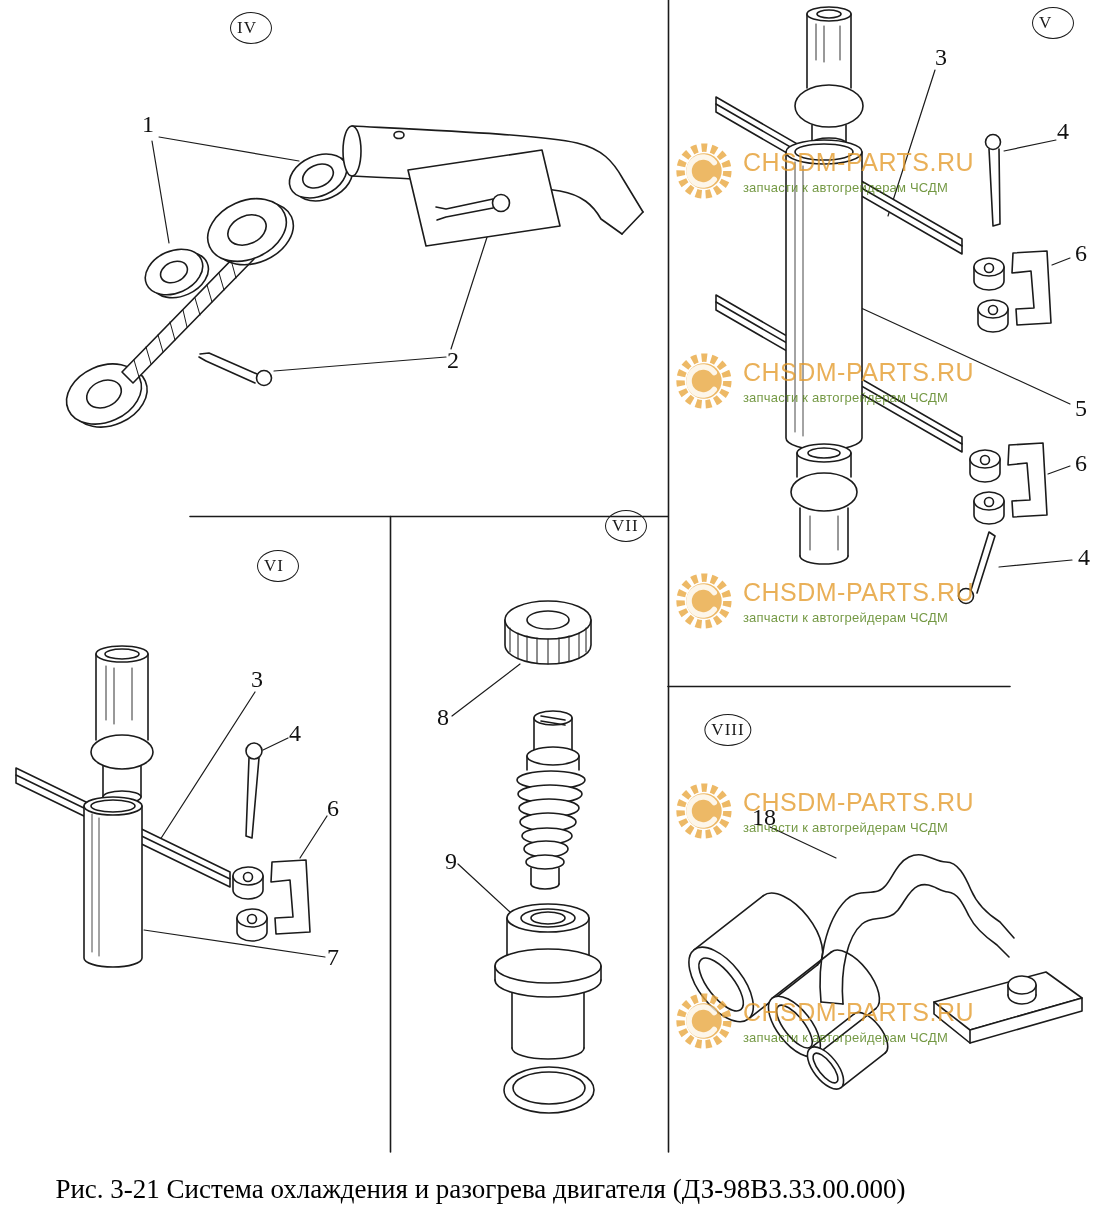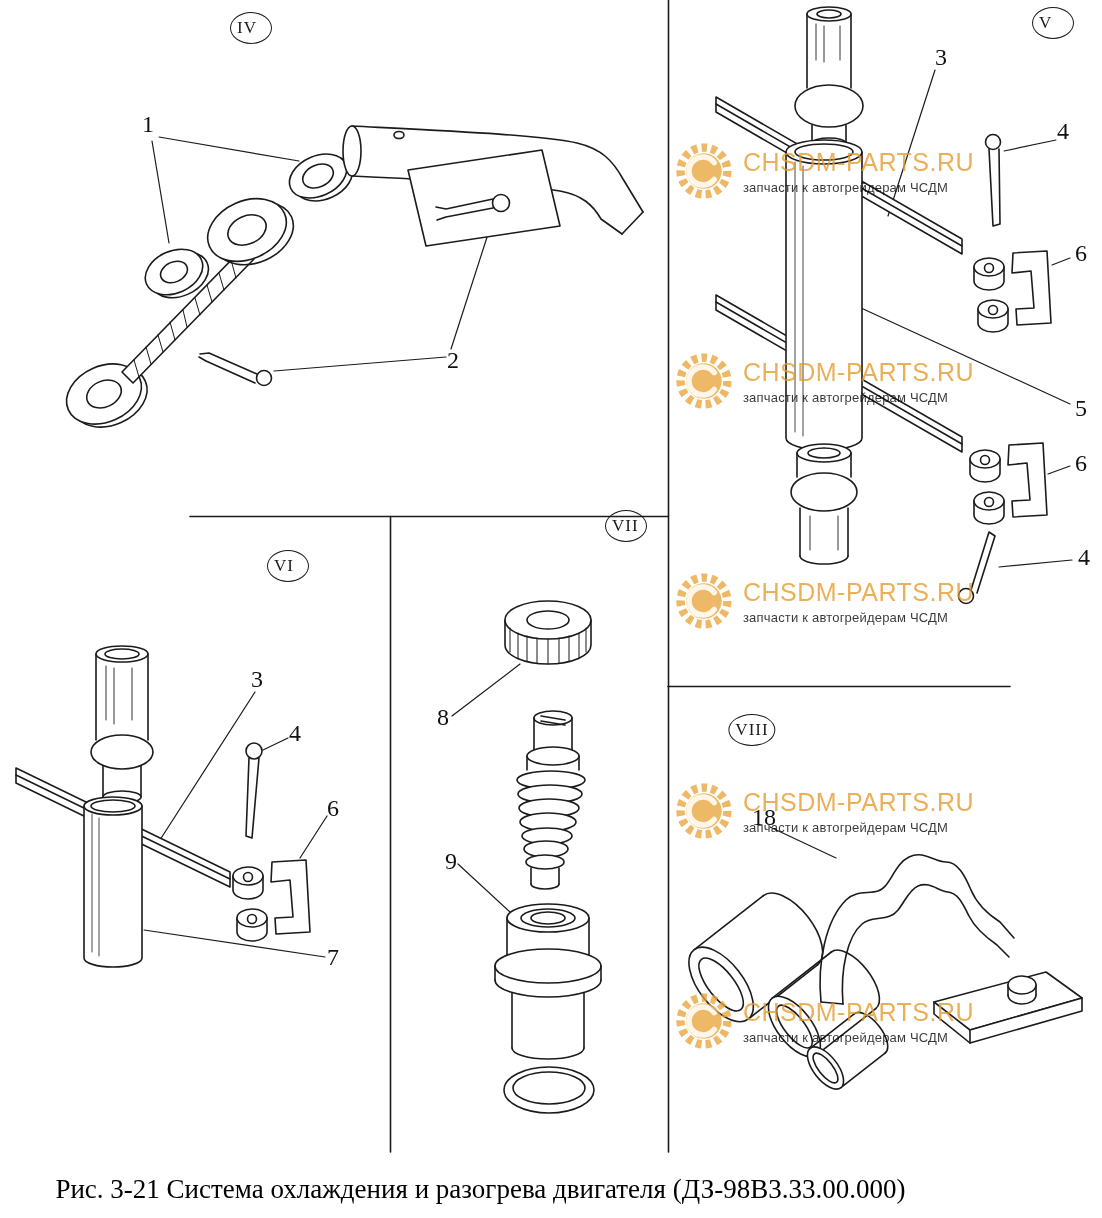--- a/index.html
+++ b/index.html
@@ -35,21 +35,21 @@
     opacity:0.78;pointer-events:none;
     width:300px;
   }
   .wm-text{display:flex;flex-direction:column;}
   .wm-brand{
     font-family:"Liberation Sans", sans-serif;
     font-size:25px;color:#E49A2A;letter-spacing:0.5px;white-space:nowrap;
   }
   .wm-sub{
     font-family:"Liberation Sans", sans-serif;
-    font-size:13px;color:#000000;letter-spacing:0.2px;margin-top:3px;white-space:nowrap;
+    font-size:13px;color:#4d7c0f;letter-spacing:0.2px;margin-top:3px;white-space:nowrap;
   }
   #caption{
     position:absolute;z-index:3;
     left:0;top:1174px;width:961px;
     text-align:center;
     font-size:27px;color:#000;
     font-family:"Liberation Serif", serif;
   }
 </style>
 </head>
@@ -374,27 +374,27 @@
       <span class="wm-sub">запчасти к автогрейдерам ЧСДМ</span>
     </div>
   </div>
 
   <div class="panel-badge" style="left:251px;top:28px;">
     <span>IV</span>
   </div>
   <div class="panel-badge" style="left:1053px;top:23px;">
     <span>V</span>
   </div>
-  <div class="panel-badge" style="left:288px;top:566px;">
+  <div class="panel-badge" style="left:278px;top:566px;">
     <span>VI</span>
   </div>
   <div class="panel-badge" style="left:626px;top:526px;">
     <span>VII</span>
   </div>
-  <div class="panel-badge" style="left:728px;top:730px;margin-left:24px;">
+  <div class="panel-badge" style="left:728px;top:730px;">
     <span>VIII</span>
   </div>
 
   <span class="callout" style="left:148px;top:124px;">1</span>
   <span class="callout" style="left:453px;top:360px;">2</span>
 
   <span class="callout" style="left:941px;top:57px;">3</span>
   <span class="callout" style="left:1063px;top:131px;">4</span>
   <span class="callout" style="left:1081px;top:253px;">6</span>
   <span class="callout" style="left:1081px;top:408px;">5</span>

